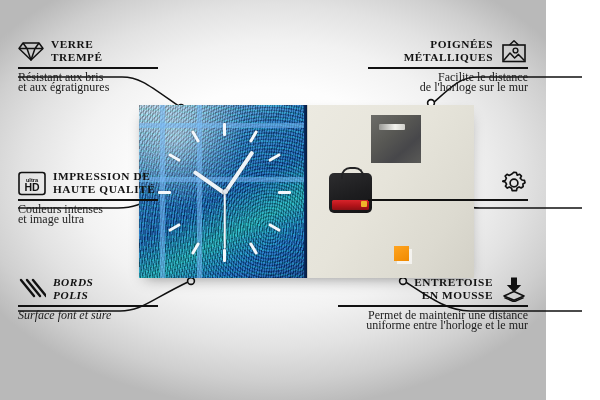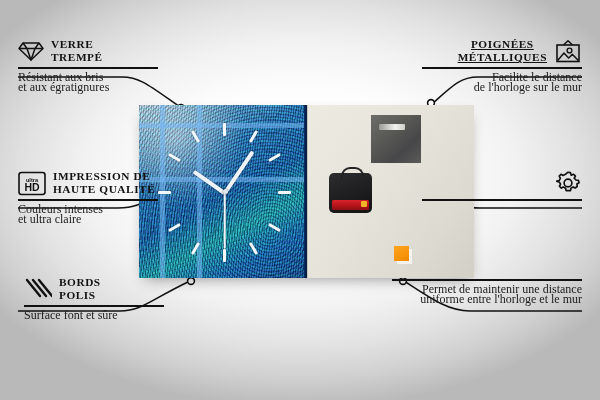--- a/index.html
+++ b/index.html
@@ -2,36 +2,36 @@
 <html><head>
 <meta charset="utf-8">
 <style>
   html,body{margin:0;padding:0;}
   body{
     width:600px;height:400px;overflow:hidden;
     font-family:"Liberation Serif",serif;
     background:#ffffff;
   }
   #stage{
-    position:relative;width:600px;height:400px;
+    position:relative;width:546px;height:400px;
     background:
       radial-gradient(ellipse 62% 58% at 50% 44%, #ffffff 0%, #fdfdfd 38%, #f2f2f2 58%, #e2e2e2 74%, #cfcfcf 88%, #b9b9b9 100%);
   }
 
   
   .callout{position:absolute;}
   .callout .head{display:flex;align-items:center;gap:7px;}
   .callout.left .head{justify-content:flex-start;}
   .callout.right .head{justify-content:flex-end;}
   .title{
     font-weight:bold;font-size:11.3px;letter-spacing:.55px;
     color:#121212;line-height:13.2px;text-transform:uppercase;
     white-space:pre-line;
   }
-  .callout.right .title{text-align:center;text-decoration:underline;}
+  .callout.right .title{text-align:right;}
   .rule{height:1.6px;background:#111;margin:3px 0 3px 0;}
   .desc{
     font-size:12px;line-height:10.4px;color:#1b1b1b;white-space:pre-line;
   }
   .callout.right .desc{text-align:right;}
 
   .icon{flex:0 0 auto;display:block;}
 
   
   #wires{position:absolute;left:0;top:0;width:600px;height:400px;pointer-events:none;}
@@ -180,24 +180,24 @@
       <svg class="icon" width="28" height="25" viewBox="0 0 28 25">
         <rect x="1" y="1.5" width="26" height="22" rx="2.5" fill="none" stroke="#111" stroke-width="1.6"></rect>
         <text x="14" y="10.5" font-family="Liberation Sans, sans-serif" font-size="5.6" font-weight="bold" fill="#111" text-anchor="middle">ultra</text>
         <text x="14" y="20" font-family="Liberation Sans, sans-serif" font-size="10.5" font-weight="bold" fill="#111" text-anchor="middle">HD</text>
       </svg>
       <div class="title">IMPRESSION DE
 HAUTE QUALITÉ</div>
     </div>
     <div class="rule"></div>
     <div class="desc">Couleurs intenses
-et ultra claire</div>
-  </div>
-
-  <div class="callout left" style="left:24px;top:276px;width:140px;">
+et image ultra</div>
+  </div>
+
+  <div class="callout left" style="left:18px;top:276px;width:140px;font-style:italic;">
     <div class="head">
       <svg class="icon" width="28" height="24" viewBox="0 0 28 24">
         <g stroke="#111" stroke-width="2.4" stroke-linecap="round">
           <path d="M3 3 L16 19"></path>
             <path d="M9 3 L22 19"></path>
             <path d="M15 3 L28 19"></path>
         </g>
       </svg>
       <div class="title">BORDS
 POLIS</div>
@@ -226,18 +226,27 @@
     <div class="head">
       <svg class="icon" width="28" height="26" viewBox="0 0 28 28">
         <path d="M14 2.4l2.6.5.9 2.6 2.6-.9 1.9 1.9-1.3 2.4 1.9 1.9 2.6.3.7 2.6-2.3 1.4.3 2.7-2.2 1.6-2.2-1.2-2.3 1.4-.5 2.6H12l-.6-2.6-2.4-1.3-2.2 1.2-2-2 1.2-2.3-1.4-2.3-2.6-.5V12l2.6-.7 1.2-2.5-1.3-2.2 2-2 2.3 1.2 2.4-1.1z" fill="none" stroke="#111" stroke-width="1.8" stroke-linejoin="round"></path>
         <circle cx="14" cy="14" r="4.2" fill="none" stroke="#111" stroke-width="1.8"></circle>
       </svg>
     </div>
     <div class="rule"></div>
   </div>
 
   <div class="callout right" style="right:18px;top:276px;width:190px;">
+    <div class="head">
+      <div class="title">ENTRETOISE
+EN MOUSSE</div>
+      <svg class="icon" width="28" height="26" viewBox="0 0 28 26">
+        <path d="M11 1.5h6v7.5h4.2L14 16.5 6.8 9H11z" fill="#111"></path>
+        <path d="M14 15.5l10 4.4-10 4.4-10-4.4z" fill="none" stroke="#111" stroke-width="1.6" stroke-linejoin="round"></path>
+        <path d="M4.4 21.6l9.6 4.2 9.6-4.2" fill="none" stroke="#111" stroke-width="1.5" stroke-linejoin="round"></path>
+      </svg>
+    </div>
     <div class="rule"></div>
     <div class="desc">Permet de maintenir une distance
 uniforme entre l'horloge et le mur</div>
   </div>
 
 </div>
 
 </body></html>

